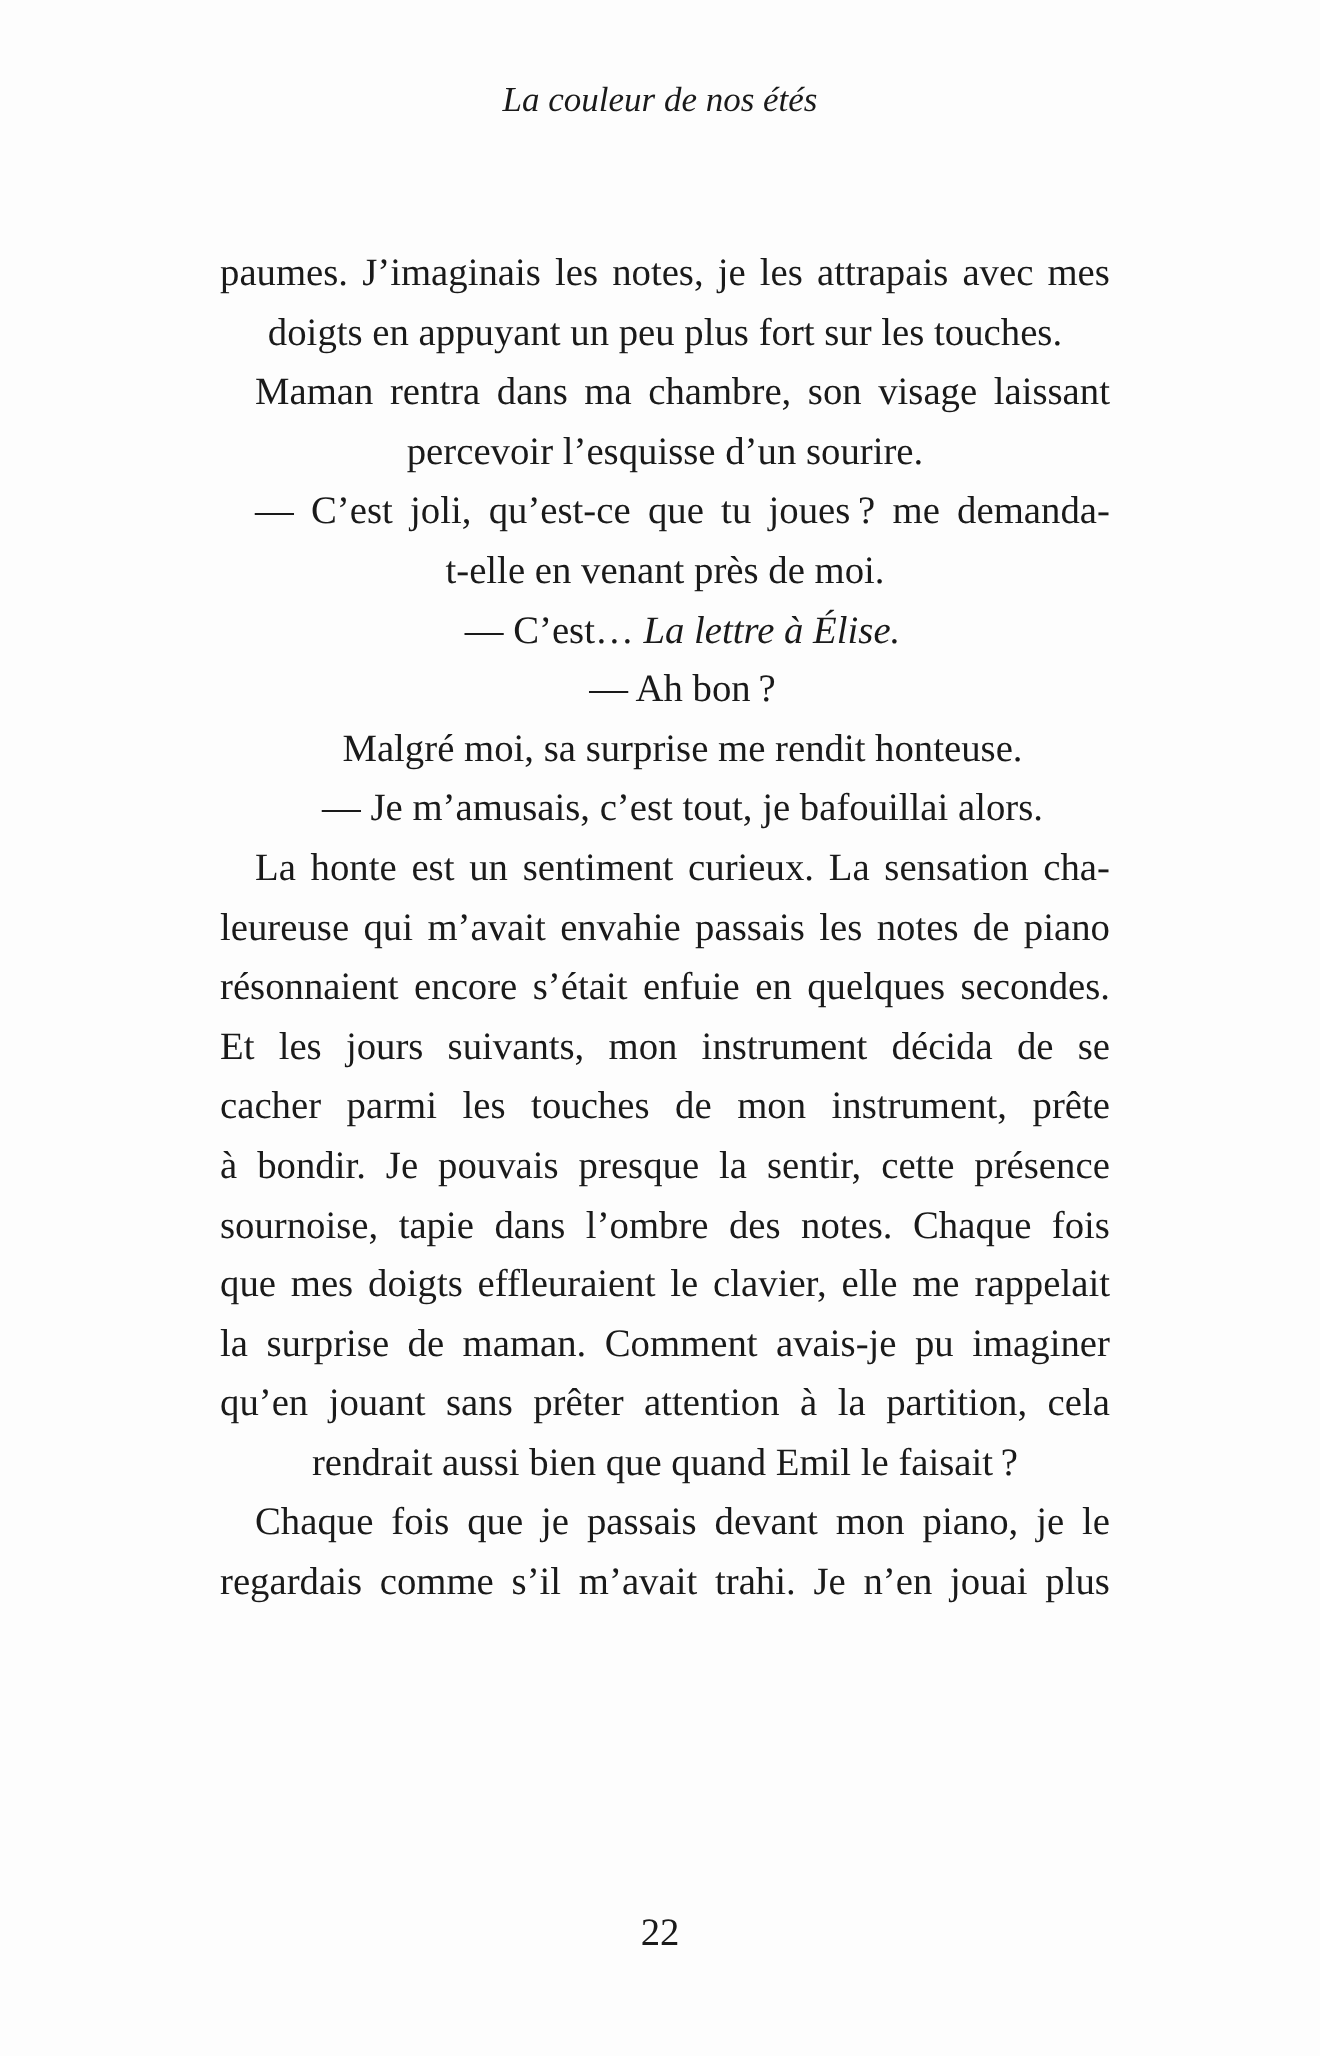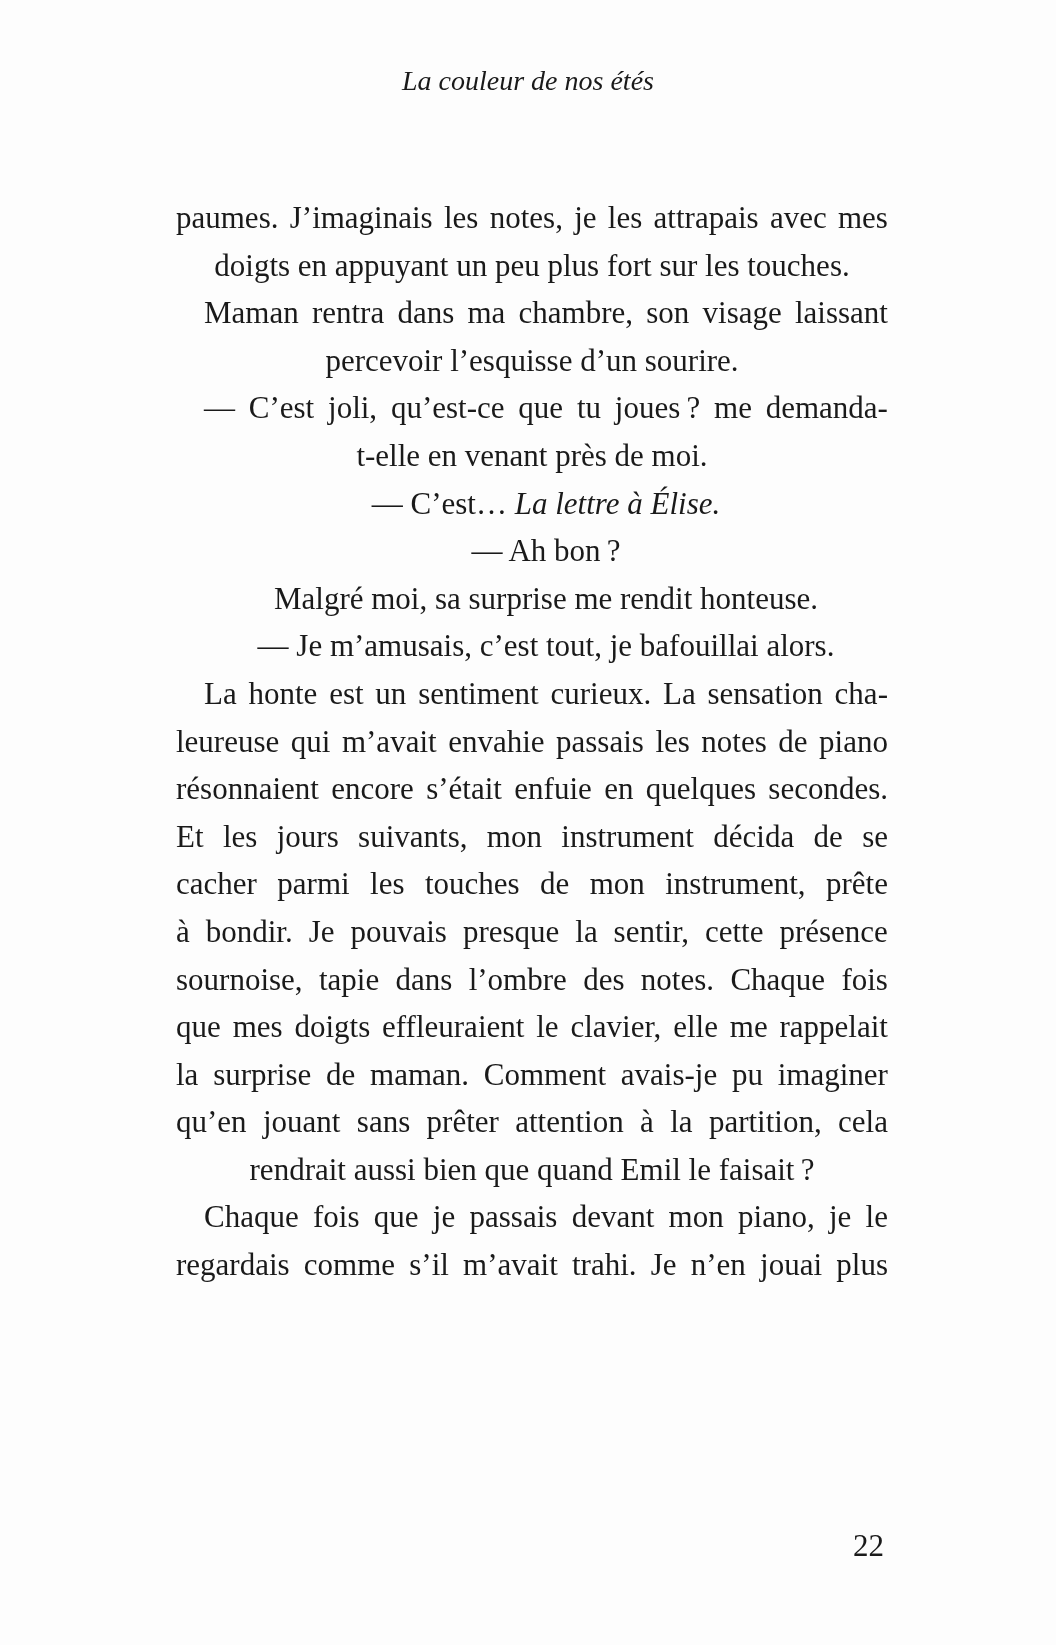--- a/index.html
+++ b/index.html
@@ -29,21 +29,21 @@
   }
   .line.justify{
     display:flex;
     justify-content:space-between;
   }
   .line.justify span{white-space:pre;}
   .line.indent{padding-left:28px;}
   .it{font-style:italic;}
   .page-number{
     position:absolute;top:1530px;left:172px;width:712px;
-    text-align:right;
+    text-align:center;
     font-size:31px;line-height:1;
   }
 </style>
 </head>
 <body>
 
 <div class="page" style="background: rgb(253, 253, 253); color: rgb(26, 26, 26);">
   <div class="running-header">La couleur de nos étés</div>
 
   <div class="body-text">

